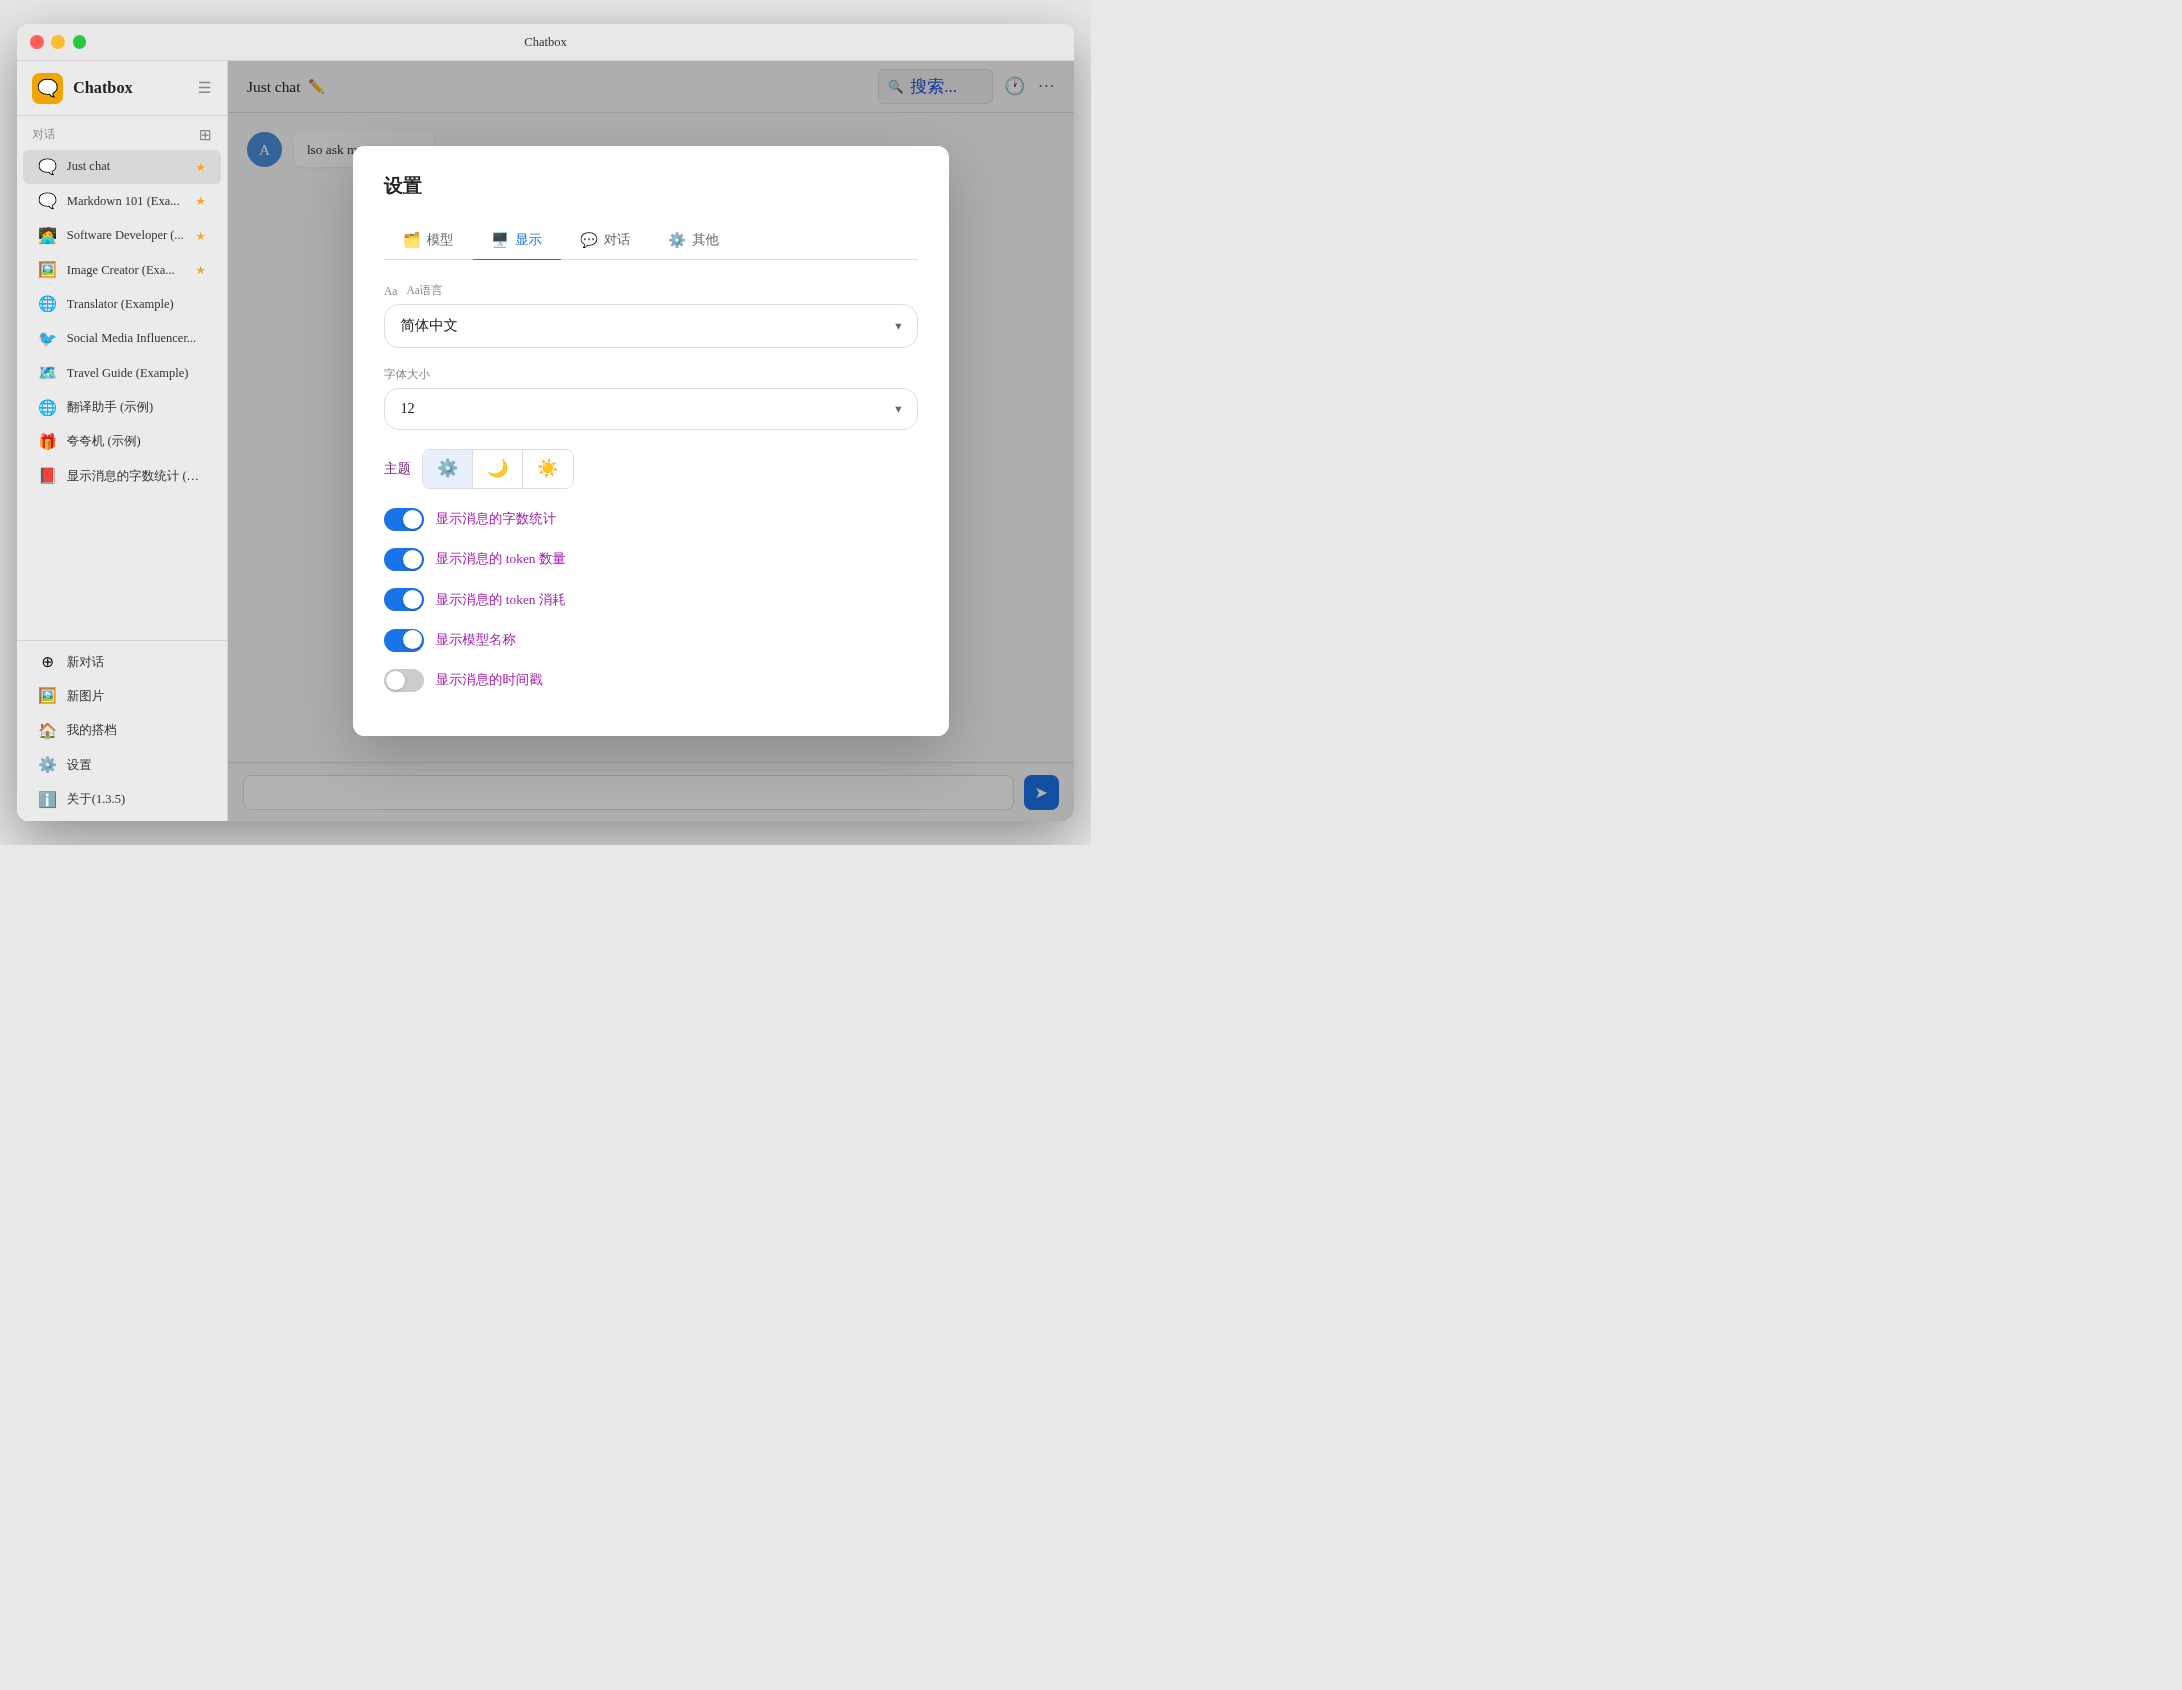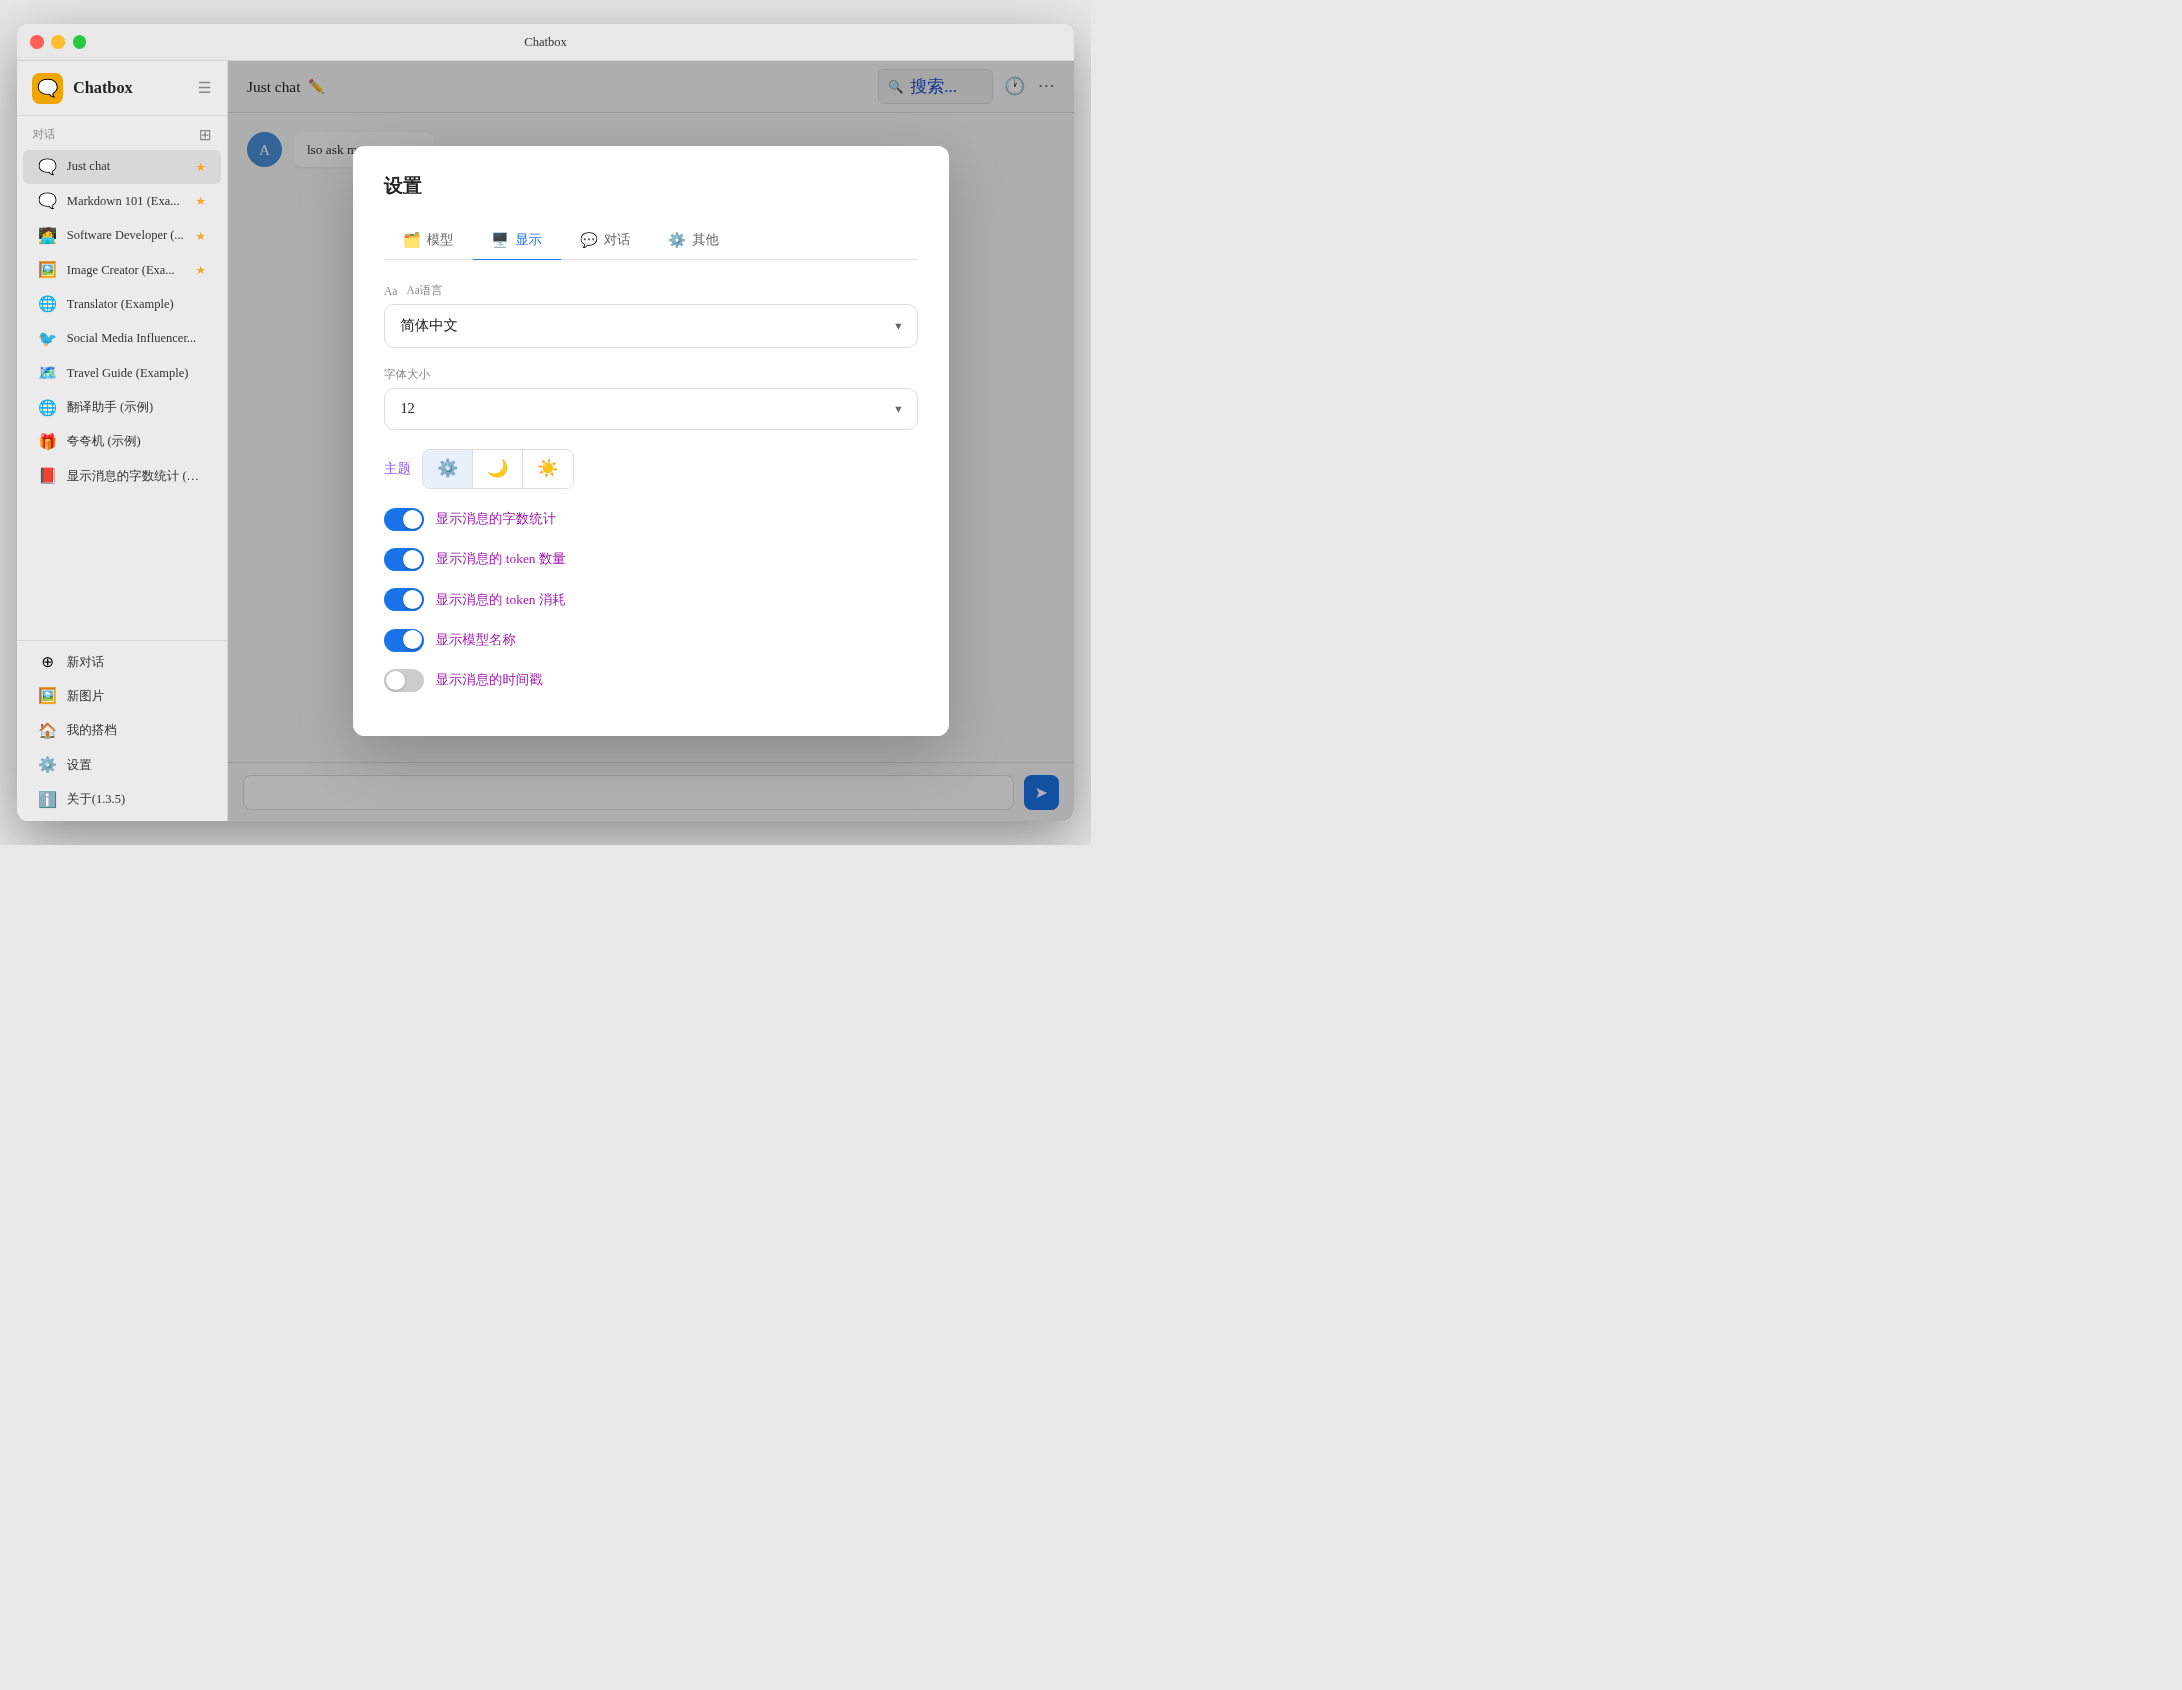--- a/index.html
+++ b/index.html
@@ -318,41 +318,41 @@
       font-size: 11.5px;
       color: #888;
       margin-bottom: 5.8px;
       display: flex;
       align-items: center;
       gap: 9px;
     }
     .field-select {
       width: 100%;
       border: 1px solid #ddd;
-      border-radius: 10px;
+      border-radius: 15px;
       padding: 11.5px 15.4px;
       font-size: 14.4px;
       color: #222;
       display: flex;
       align-items: center;
       justify-content: space-between;
       cursor: pointer;
       background: white;
     }
     .field-select-arrow { color: #666; font-size: 12.5px; }
     
     .theme-row {
       display: flex;
       align-items: center;
       gap: 11.5px;
       margin-bottom: 19px;
     }
     .theme-label {
       font-size: 13.4px;
-      color: #8b5cf6;
+      color: #701a75;
     }
     .theme-buttons {
       display: flex;
       gap: 0;
       border: 1px solid #ddd;
       border-radius: 7.7px;
       overflow: hidden;
     }
     .theme-btn {
       width: 50px;

